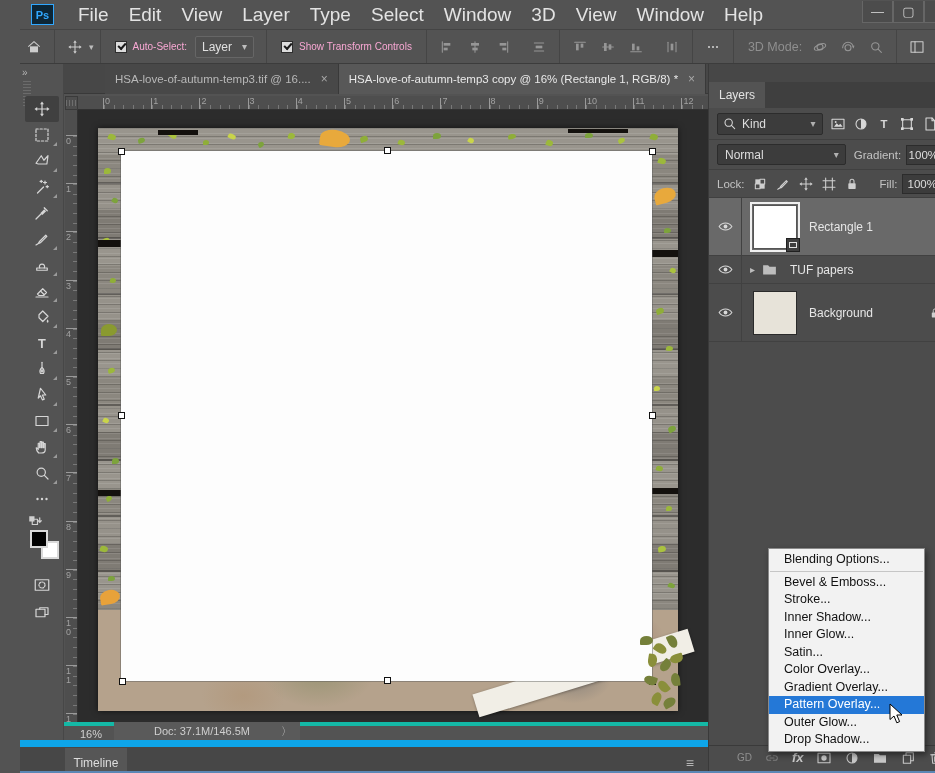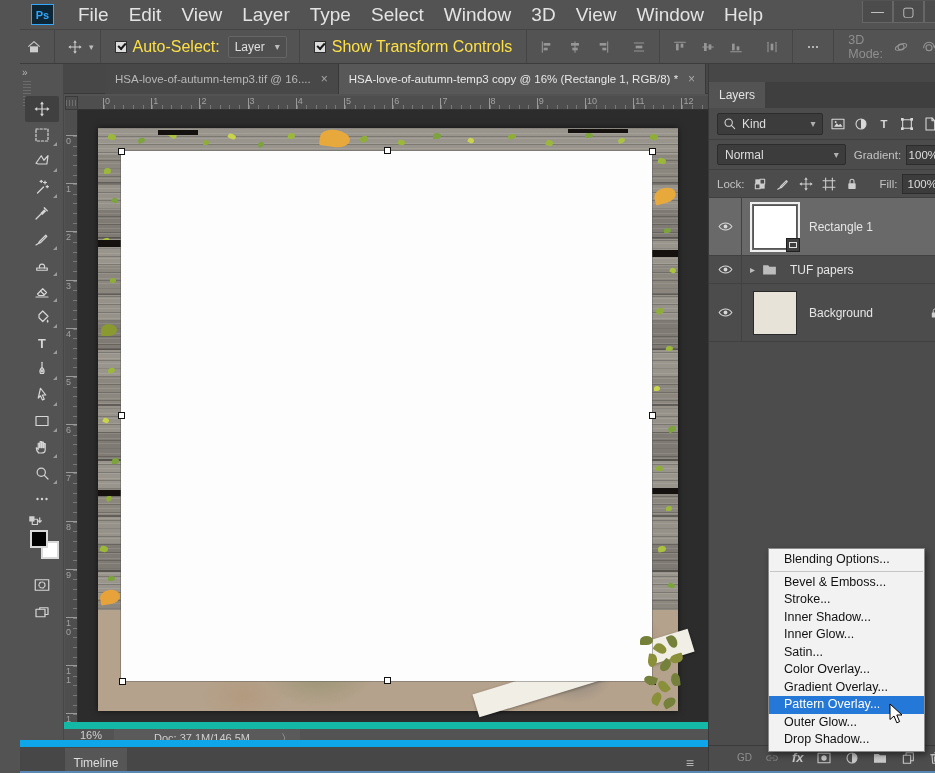--- a/index.html
+++ b/index.html
@@ -25,21 +25,21 @@
 
   
   #optionsbar { left:0; top:30px; width:935px; height:34px; background:#535353; border-bottom:1px solid #3c3c3c;
     display:flex; align-items:center; }
   .vsep { width:1px; height:33px; background:#454545; margin:0 6px; flex:none; }
   .opt-icon { color:#cdcdcd; padding:0 6px; flex:none; }
   .opt-icon.dim { color:#969696; }
   .chk { width:12px; height:12px; background:#dcdcdc; border:1px solid #2e2e2e; position:relative; margin:0 6px 0 8px; flex:none; }
   .chk:after { content:""; position:absolute; left:2px; top:1px; width:6px; height:3px;
     border-left:2px solid #1a1a1a; border-bottom:2px solid #1a1a1a; transform:rotate(-48deg); }
-  .opt-label { color:#fde047; font-size:16px; white-space:nowrap; }
+  .opt-label { color:#f9a8d4; font-size:10px; white-space:nowrap; }
   .dropbox { height:22px; background:#4f4f4f; border:1px solid #666; border-radius:2px; display:flex;
     align-items:center; padding:0 6px; margin-left:8px; color:#e0e0e0; }
   .dropbox .chev { margin-left:10px; color:#bdbdbd; font-size:10px; }
   #mode3d-label { color:#8f8f8f; font-size:12.5px; padding:0 4px 0 8px; }
 
   
   #toolsdock { left:0; top:64px; width:44px; height:676px; background:#535353; border-right:1px solid #474747; }
   #tools-collapse { left:2px; top:3px; color:#b5b5b5; font-size:10px; }
   #tools-grip { left:3px; top:16px; width:8px; height:26px;
     background:repeating-linear-gradient(0deg,#6b6b6b 0 1px,transparent 1px 3px); }
@@ -100,22 +100,22 @@
     background-color:#b5a28c; }
   #torn { position:absolute; right:-18px; bottom:26px; width:225px; height:24px; background:#f1eee6;
     transform:rotate(-17deg); box-shadow:0 1px 3px rgba(0,0,0,.35); }
   .gap { position:absolute; background:#14110e; }
   .leaf { position:absolute; border-radius:60% 60% 60% 10%; }
   #whiterect { position:absolute; left:23px; top:23px; width:531px; height:530px; background:#fdfdfd;
     box-shadow:0 0 0 1px rgba(90,90,90,.45); }
   .handle { position:absolute; width:7px; height:7px; background:#fff; border:1px solid #111; }
 
   
-  #statusbar { left:0; top:658px; width:644px; height:18px; background:#535353; border-top:7px solid #14b8a6;
-    display:flex; align-items:flex-start; font-size:11px; }
+  #statusbar { left:0; top:658px; width:644px; height:18px; background:#535353; border-top:4px solid #14b8a6;
+    display:flex; align-items:flex-end; font-size:11px; }
   #status-zoom { margin-left:16px; color:#d0d0d0; }
   #doc-info-box { margin-left:12px; width:186px; height:18px; background:#5a5a5a; display:flex; align-items:center; color:#cfcfcf; }
   #doc-info-box .txt { margin-left:40px; }
   #doc-info-box .arr { margin-left:auto; margin-right:8px; color:#bdbdbd; }
 
   
   #timeline { left:0; top:740px; width:688px; height:31px; background:#474747; border-top:7px solid #0ea5e9; }
   #timeline-tab { left:45px; top:1px; width:62px; height:29px; background:#565656; color:#dedede;
     display:flex; align-items:center; justify-content:center; font-size:12px; }
   #timeline-menu { right:14px; top:8px; color:#b5b5b5; font-size:14px; }

